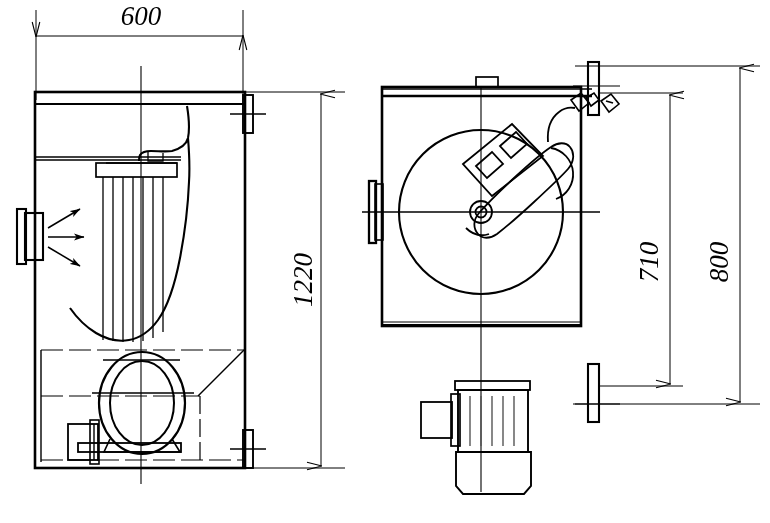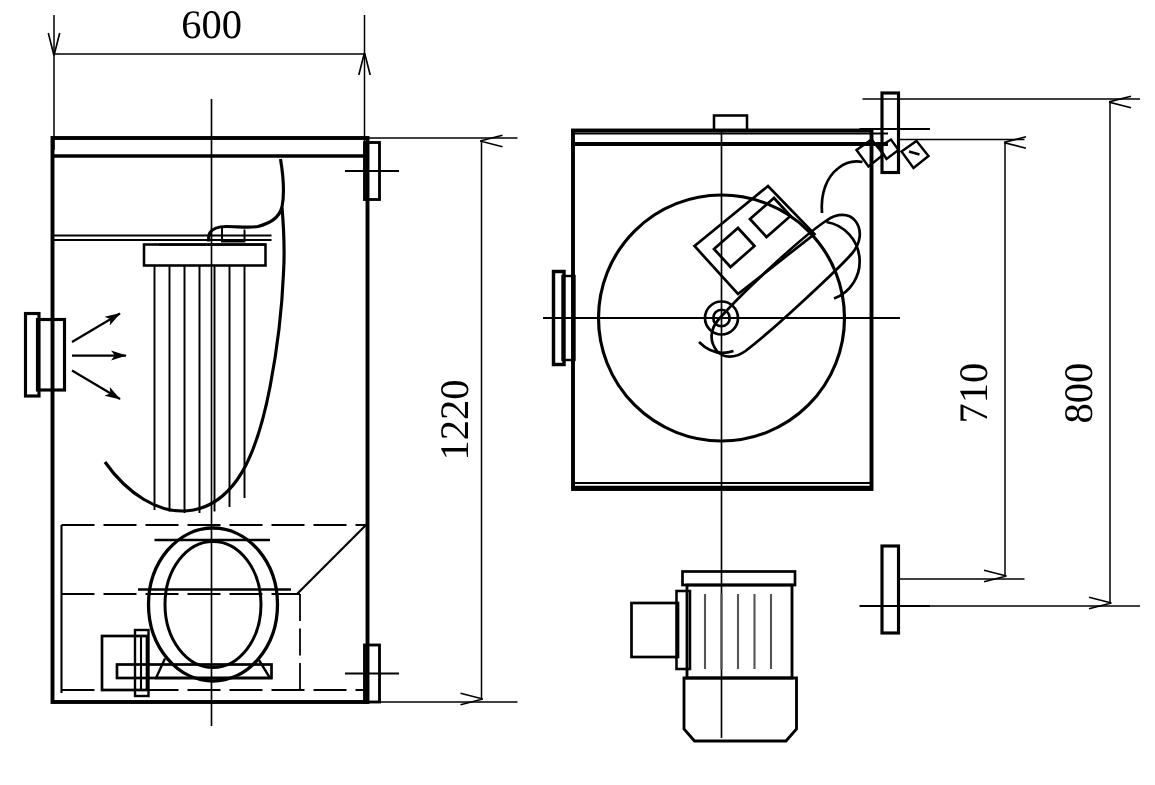--- a/index.html
+++ b/index.html
@@ -10,20 +10,21 @@
   }
   body {
     font-family: "Liberation Serif", serif;
   }
   #drawing-root {
     position: relative;
     width: 770px;
     height: 503px;
     background: #ffffff;
     overflow: hidden;
+    font-style: italic;
   }
   svg#drawing-svg {
     display: block;
     width: 770px;
     height: 523px;
   }
   .dim-text {
     font-family: "Liberation Serif", serif;
     font-size: 27px;
     fill: #000000;

